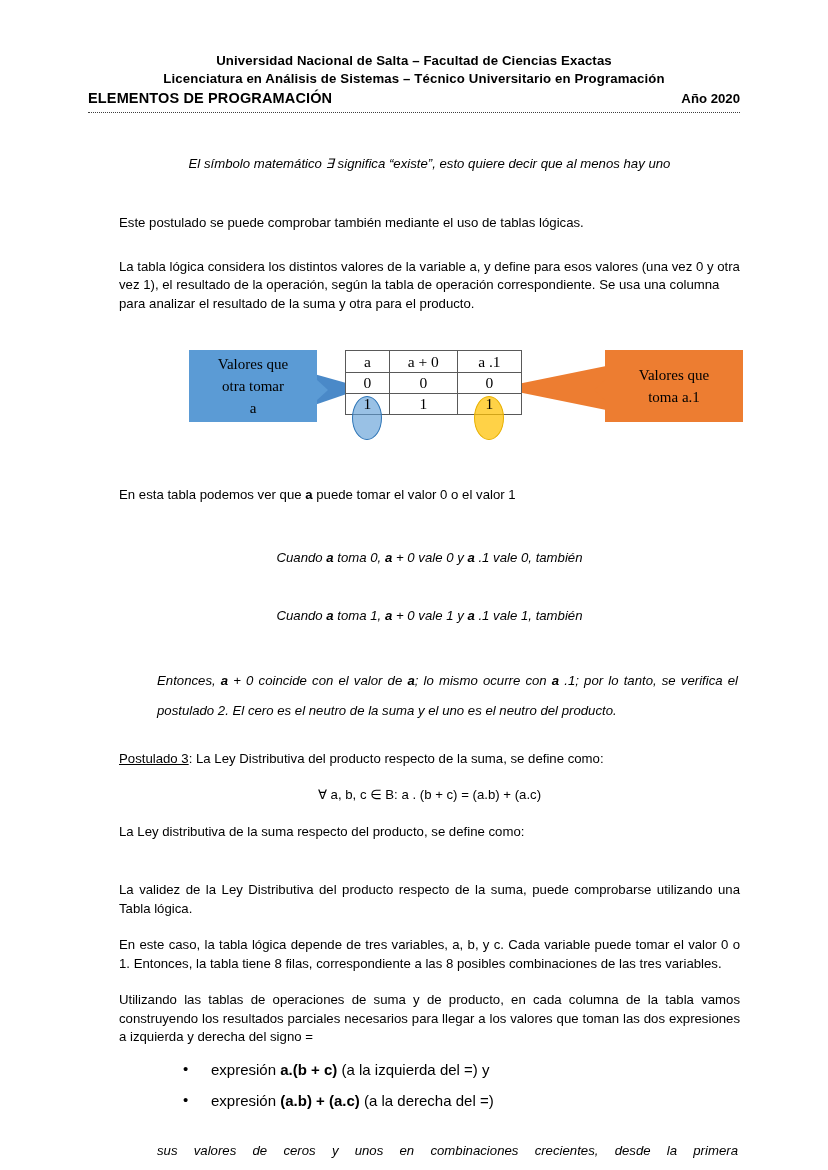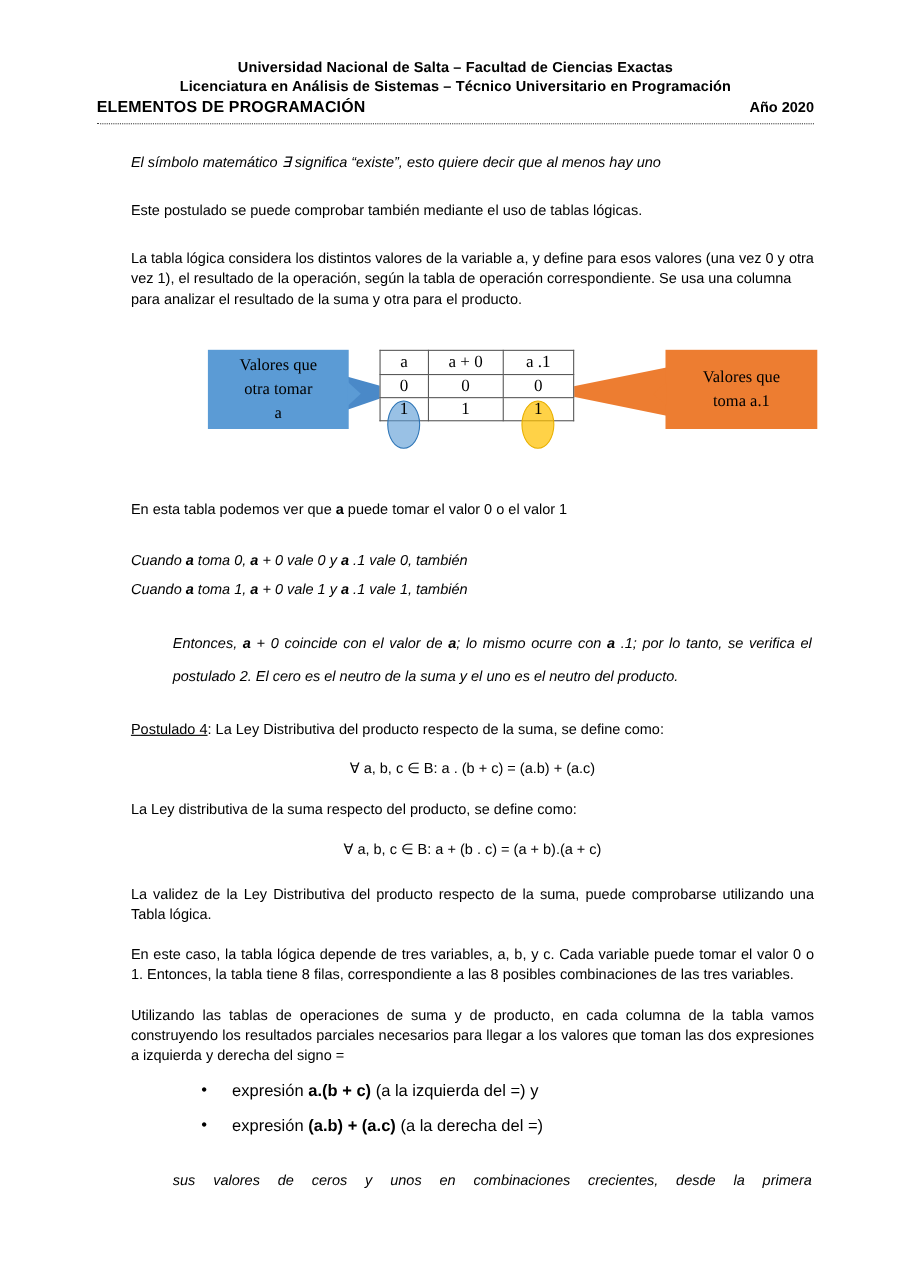--- a/index.html
+++ b/index.html
@@ -55,22 +55,22 @@
     margin: 0;
     text-align: left;
   }
   p.just { text-align: justify; }
   .gap-lg { height: 25px; }
 
   .italic-center {
     font-style: italic;
     font-size: 13.2px;
     line-height: 19px;
-    text-align: left;
-    margin: 0;
+    text-align: center;
+    margin: 16px;
   }
   .italic-indent {
     font-style: italic;
     font-size: 13.2px;
     line-height: 30px;
     margin: 0;
     padding-left: 38px;
     text-align: justify;
     padding-right: 2px;
   }
@@ -296,30 +296,29 @@
 
     <div style="height:27px;"></div>
     <p class="italic-center"><i>Cuando <b>a</b> toma 0, <b>a</b> + 0 vale 0 y <b>a</b> .1 vale 0, también</i></p>
     <div style="height:7px;"></div>
     <p class="italic-center"><i>Cuando <b>a</b> toma 1, <b>a</b> + 0 vale 1 y <b>a</b> .1 vale 1, también</i></p>
 
     <div style="height:25px;"></div>
     <p class="italic-indent"><i>Entonces, <b>a</b> + 0 coincide con el valor de <b>a</b>; lo mismo ocurre con <b>a</b> .1; por lo tanto, se verifica el postulado 2. El cero es el neutro de la suma y el uno es el neutro del producto.</i></p>
 
     <div style="height:24px;"></div>
-    <p class="para"><span class="under">Postulado 4</span><span>:  La Ley Distributiva del producto respecto de la suma, se define como:</span></p>
+    <p class="para"><span class="under">Postulado 3</span><span>:  La Ley Distributiva del producto respecto de la suma, se define como:</span></p>
 
     <div style="height:18px;"></div>
     <p class="centered-line">∀ a, b, c ∈ B: a . (b + c) = (a.b) + (a.c)</p>
 
     <div style="height:18px;"></div>
     <p class="para">La Ley distributiva de la suma respecto del producto, se define como:</p>
 
     <div style="height:18px;"></div>
-    <p class="centered-line">∀ a, b, c ∈ B: a + (b . c) = (a + b).(a + c)</p>
 
     <div style="height:22px;"></div>
     <p class="para just">La validez de la Ley Distributiva del producto respecto de la suma, puede comprobarse utilizando una Tabla lógica.</p>
 
     <div style="height:18px;"></div>
     <p class="para just">En este caso, la tabla lógica depende de tres variables, a, b, y c. Cada variable puede tomar el valor 0 o 1. Entonces, la tabla tiene 8 filas, correspondiente a las 8 posibles combinaciones de las tres variables.</p>
 
     <div style="height:18px;"></div>
     <p class="para just">Utilizando las tablas de operaciones de suma y de producto, en cada columna de la tabla vamos construyendo los resultados parciales necesarios para llegar a los valores que toman las dos expresiones a izquierda y derecha del signo =</p>
 

